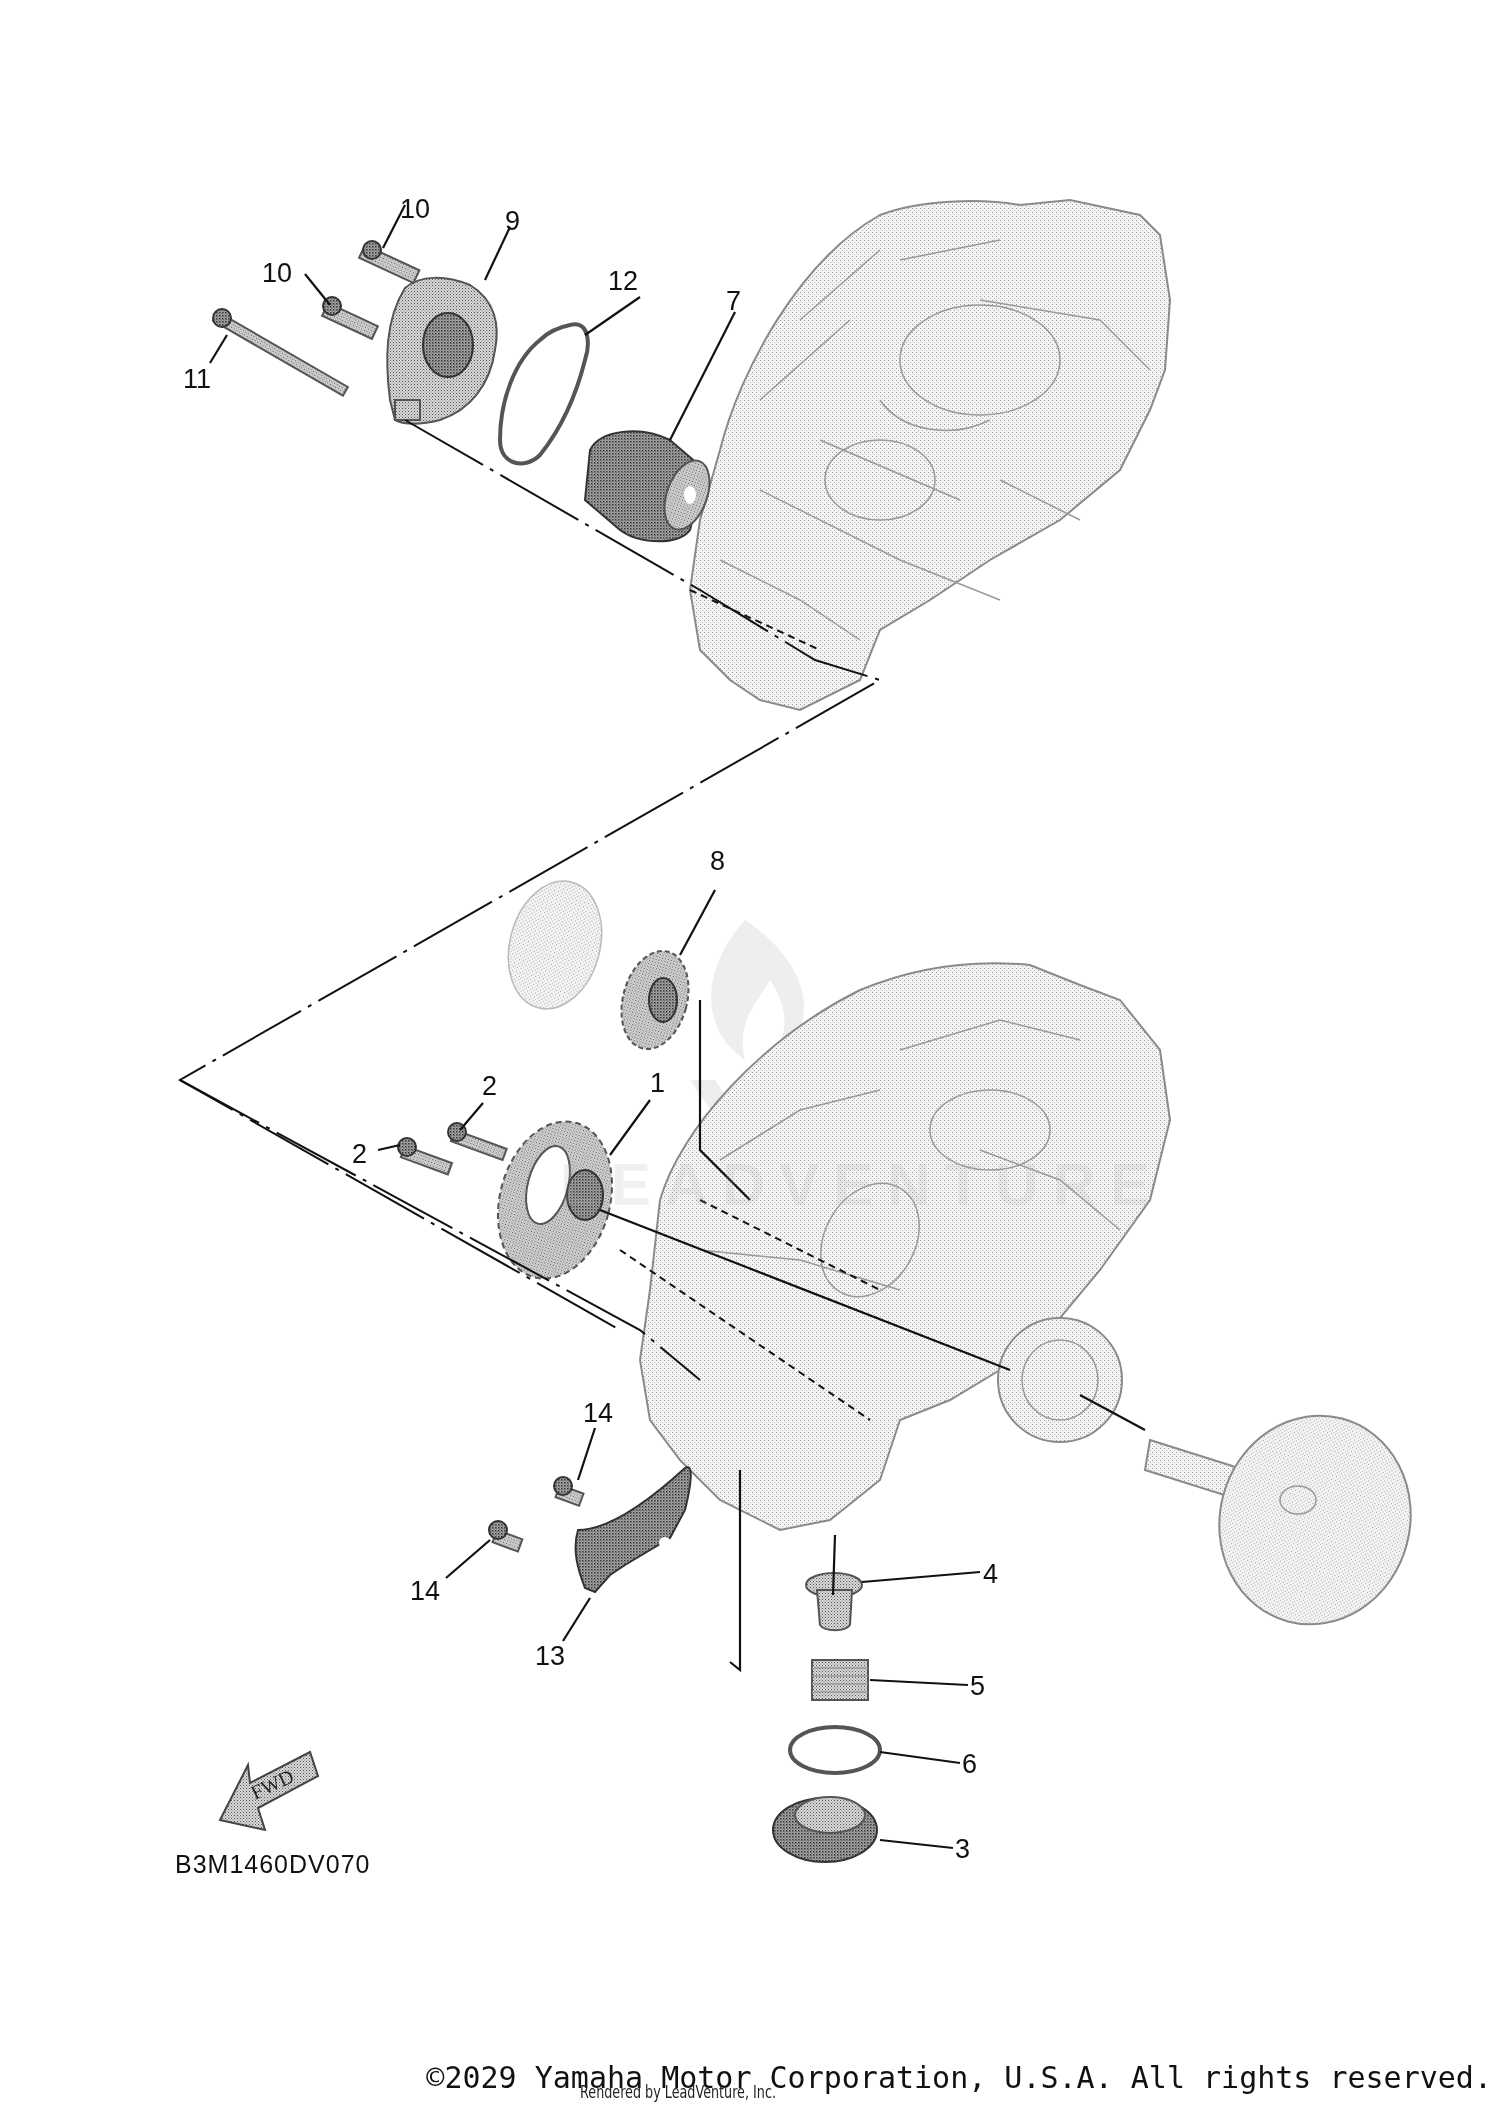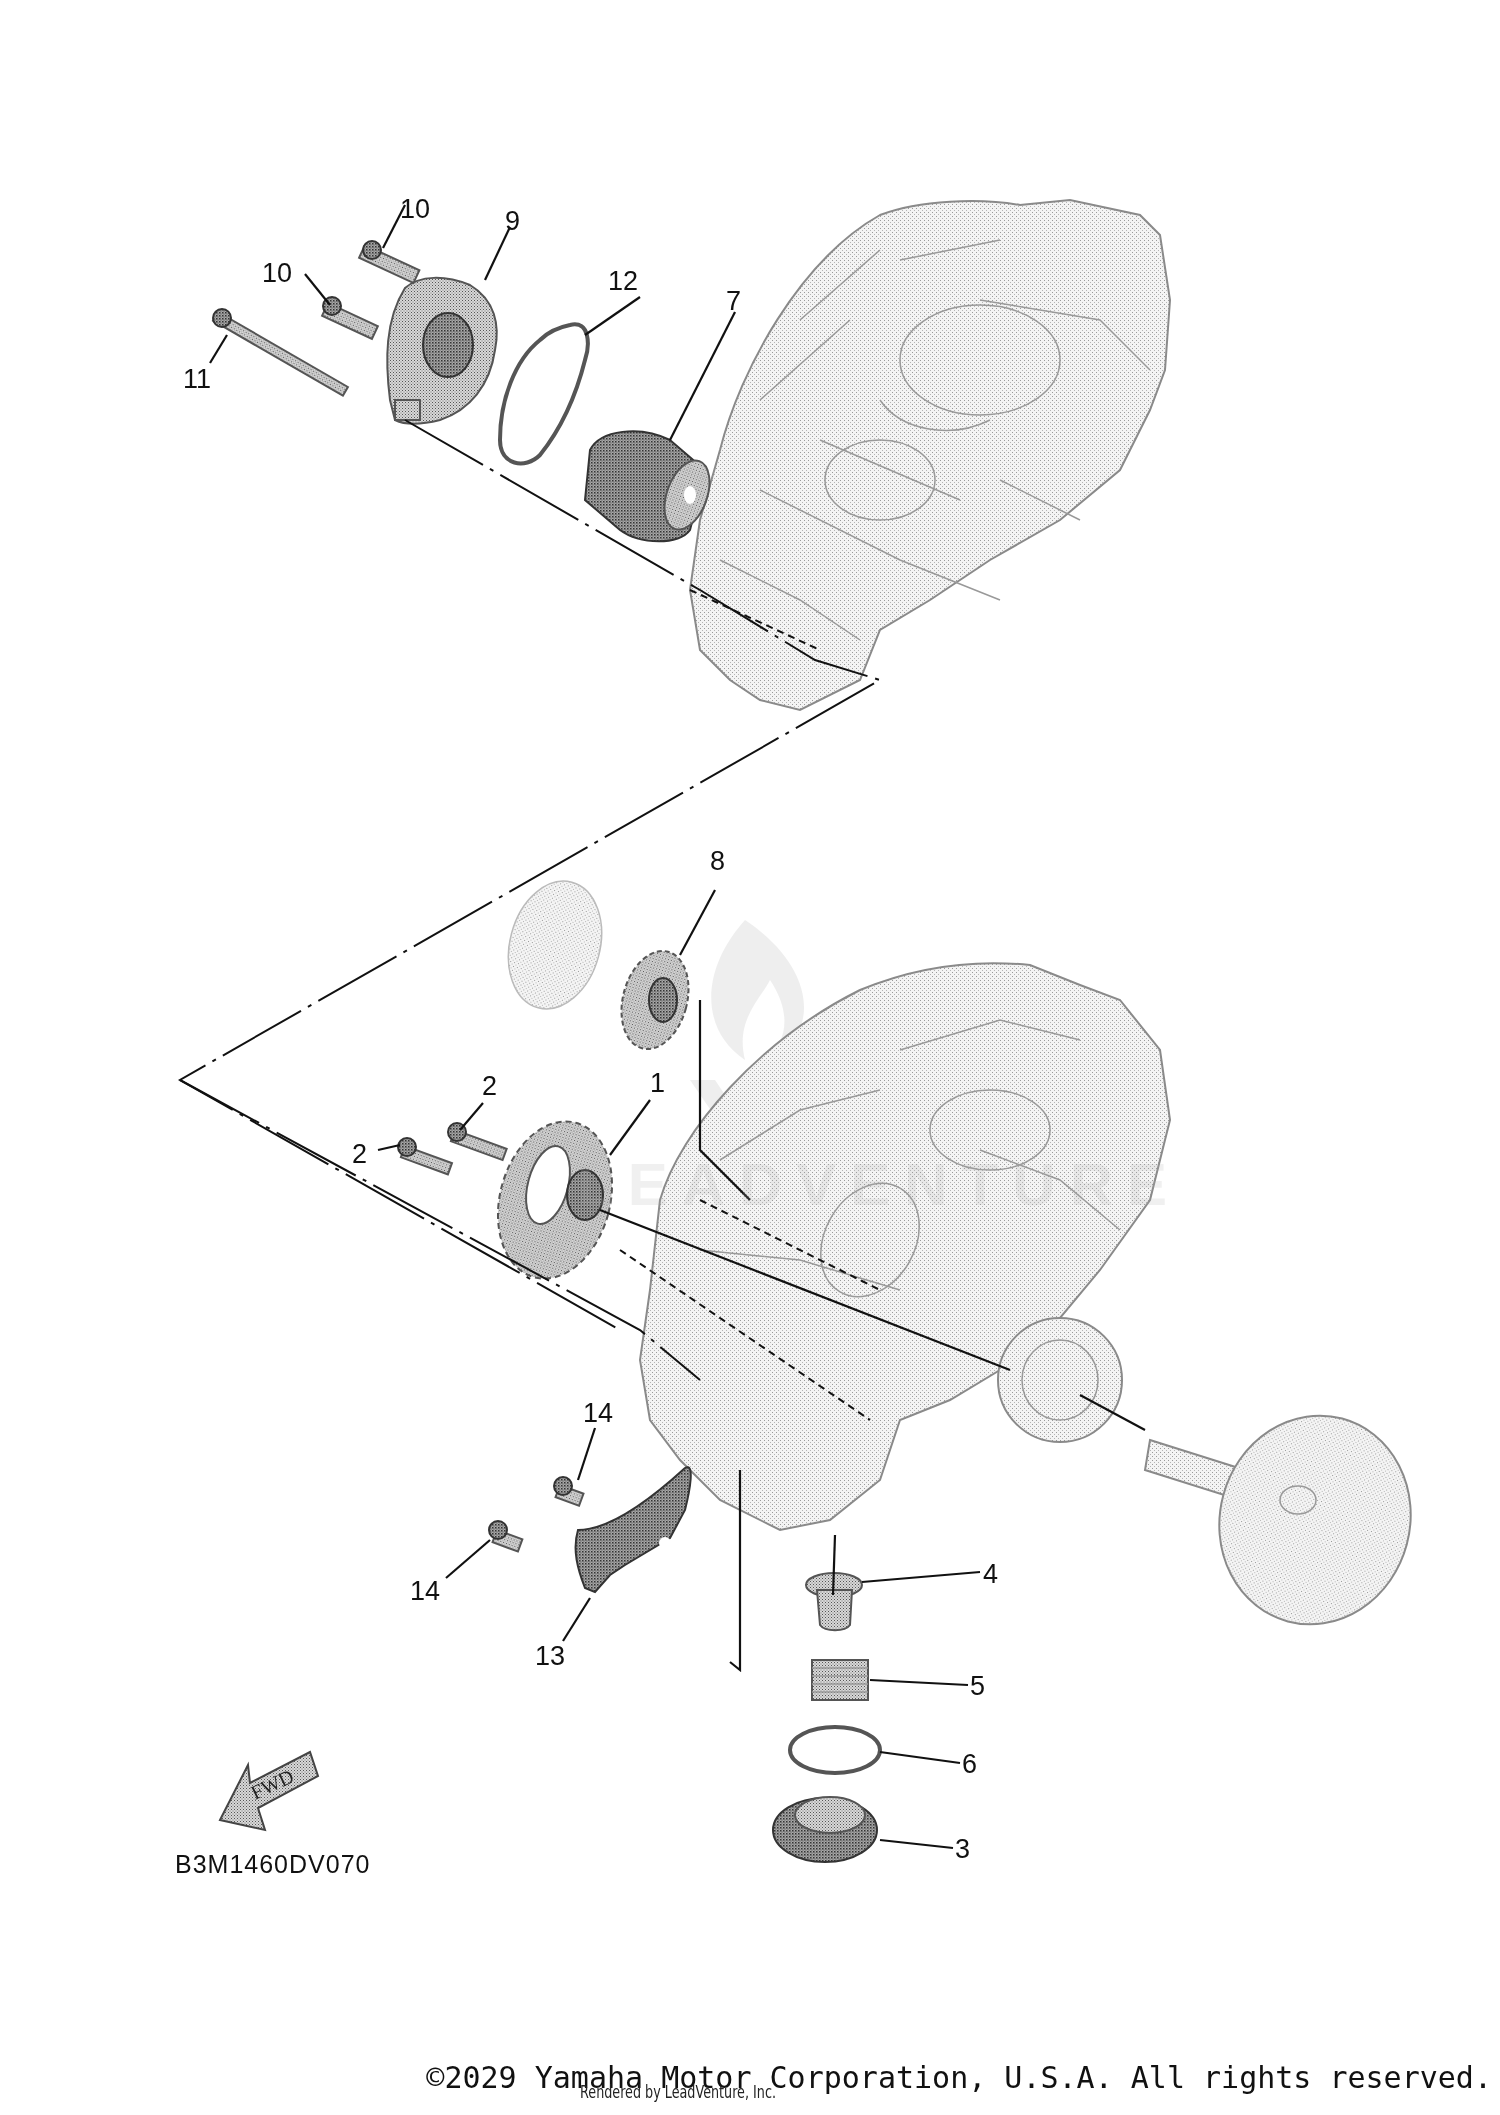--- a/index.html
+++ b/index.html
@@ -18,21 +18,21 @@
   #footer {
     position: absolute; left: 0; right: 8px; top: 2060px; text-align: right;
     font-family: "DejaVu Sans Mono", "Liberation Mono", monospace; font-size: 30px; color: #111; white-space: nowrap;
   }
   #rendered-by {
     position: absolute; left: 580px; top: 2082px;
     font-family: "DejaVu Sans", sans-serif; font-size: 17px; color: #222; transform: scaleX(0.75); transform-origin: left;
     white-space: nowrap;
   }
   #watermark-text {
-    position: absolute; left: 577px; top: 1150px; font-size: 60px; letter-spacing: 14px;
+    position: absolute; left: 560px; top: 1150px; font-size: 60px; letter-spacing: 14px;
     font-family: "Liberation Sans", sans-serif; font-weight: bold; color: rgba(170,170,170,0.18); white-space: nowrap;
   }
 </style>
 </head>
 <body>
 
 <svg id="diagram" viewBox="0 0 1500 2115" xmlns="http://www.w3.org/2000/svg">
   <defs>
     <pattern id="dotLight" width="4" height="4" patternUnits="userSpaceOnUse">
       <rect width="4" height="4" fill="#f4f4f4"></rect>

